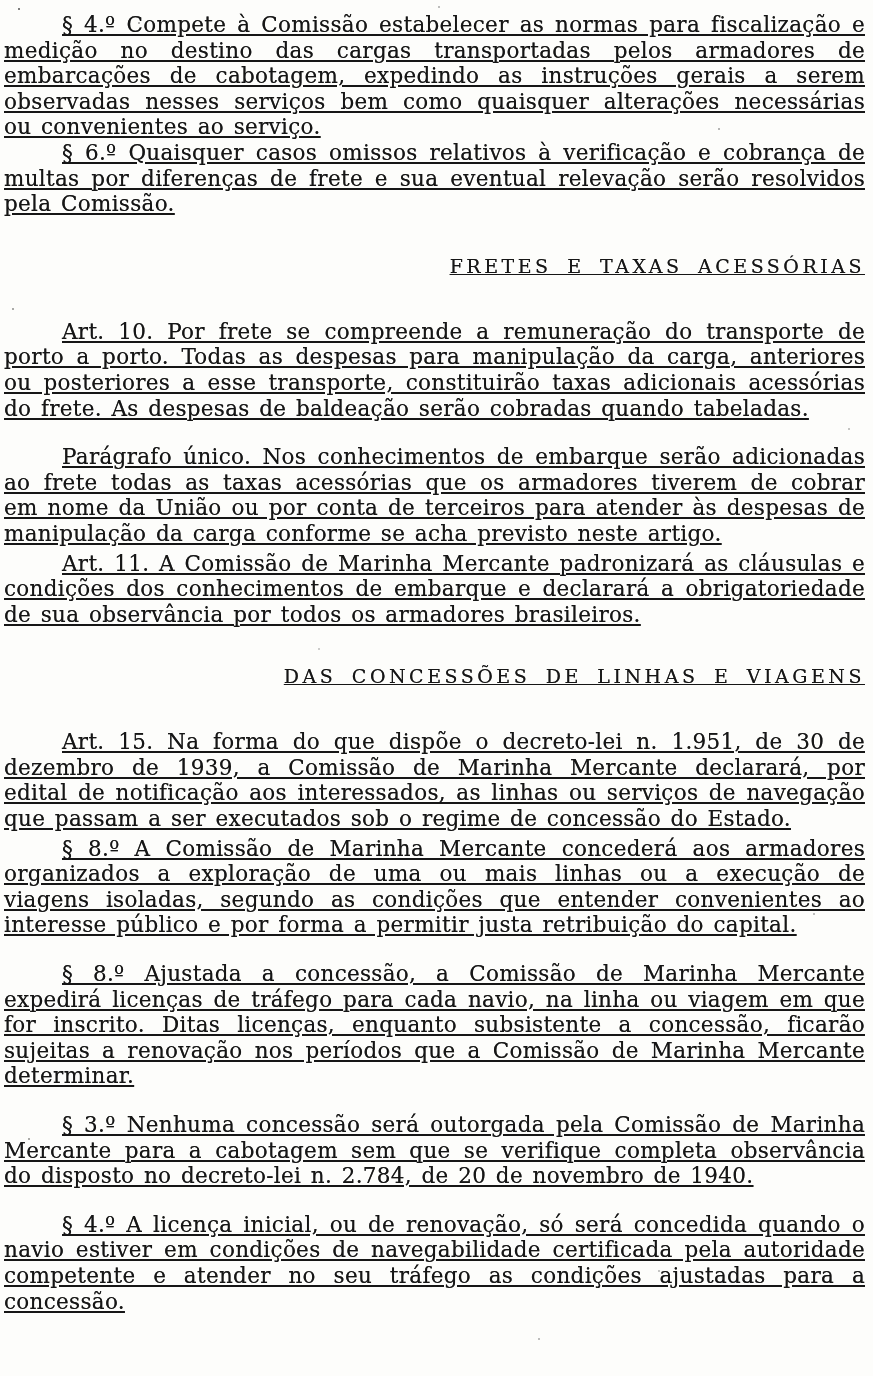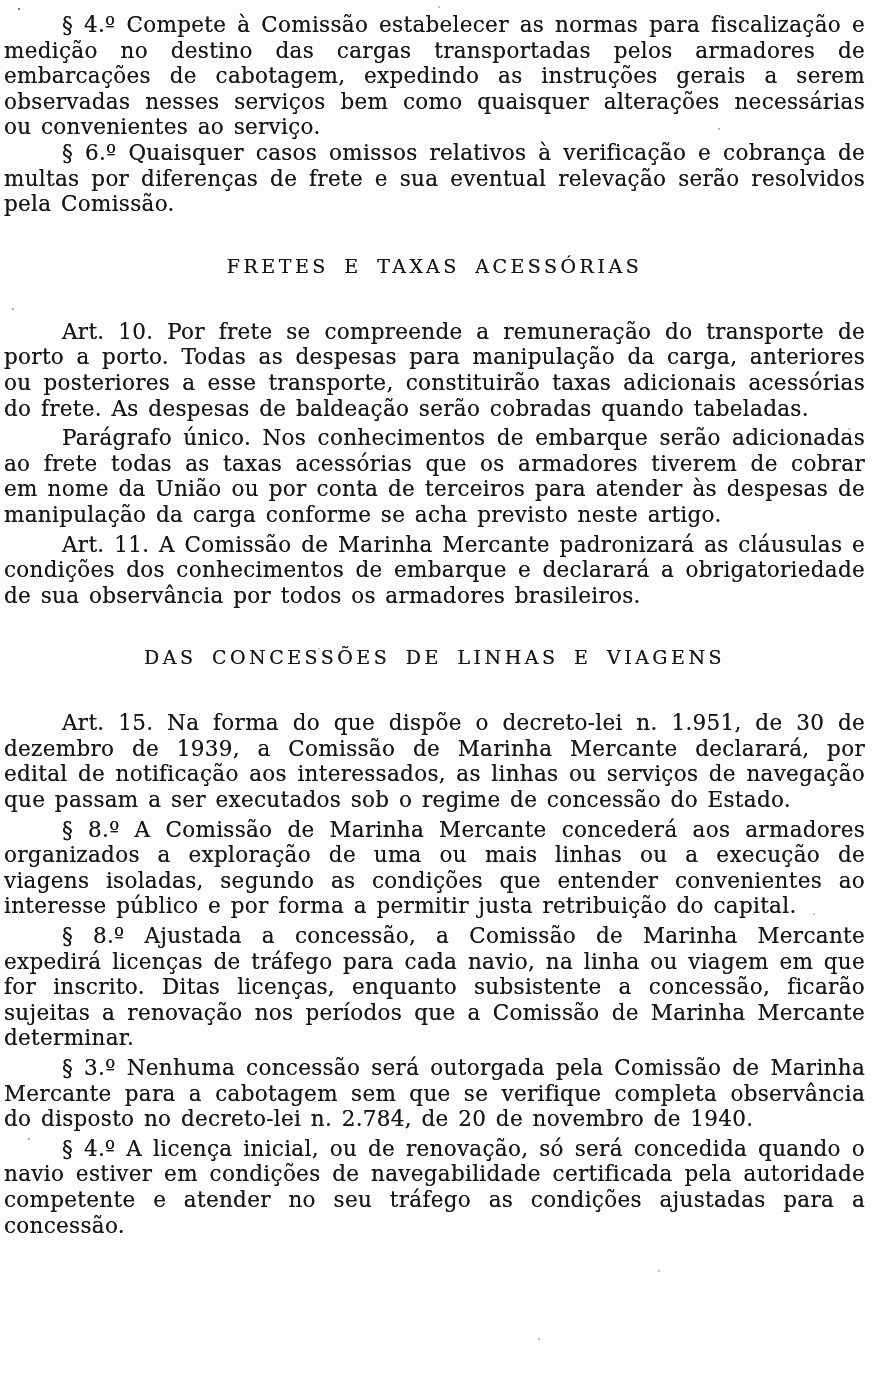--- a/index.html
+++ b/index.html
@@ -16,44 +16,45 @@
     color: #161616;
   }
   .page {
     position: relative;
     width: 100%;
     height: 100%;
     box-sizing: border-box;
     padding: 12px 8px 0 4px;
     
     text-shadow: 0 0 0.5px rgba(10,10,10,0.65);
+    text-decoration: underline;
   }
   .para {
     margin: 0;
     font-size: 21.5px;
     line-height: 25.6px;
     text-align: justify;
     text-justify: inter-word;
     text-indent: 58px;
     word-spacing: 2.5px;
     letter-spacing: 0.3px;
     hyphens: auto;
     -webkit-hyphens: auto;
   }
   .para.spaced {
-    margin-top: 4px;
+    margin-top: 23px;
   }
   .para.spaced-lg {
     margin-top: 4px;
   }
   .heading {
     margin: 38px 0 42px 0;
     font-size: 19px;
     font-weight: normal;
-    text-align: center;
+    text-align: right;
     letter-spacing: 3.5px;
     word-spacing: 6px;
     text-indent: 0;
   }
   
   .noise-dot {
     position: absolute;
     width: 2px;
     height: 2px;
     border-radius: 50%;

